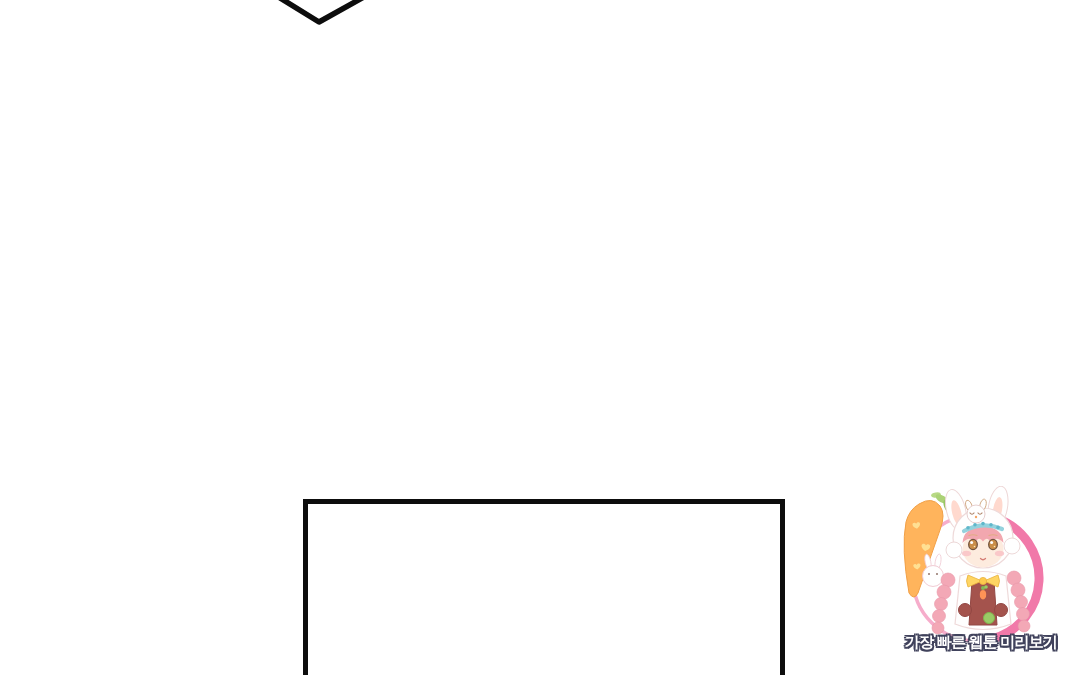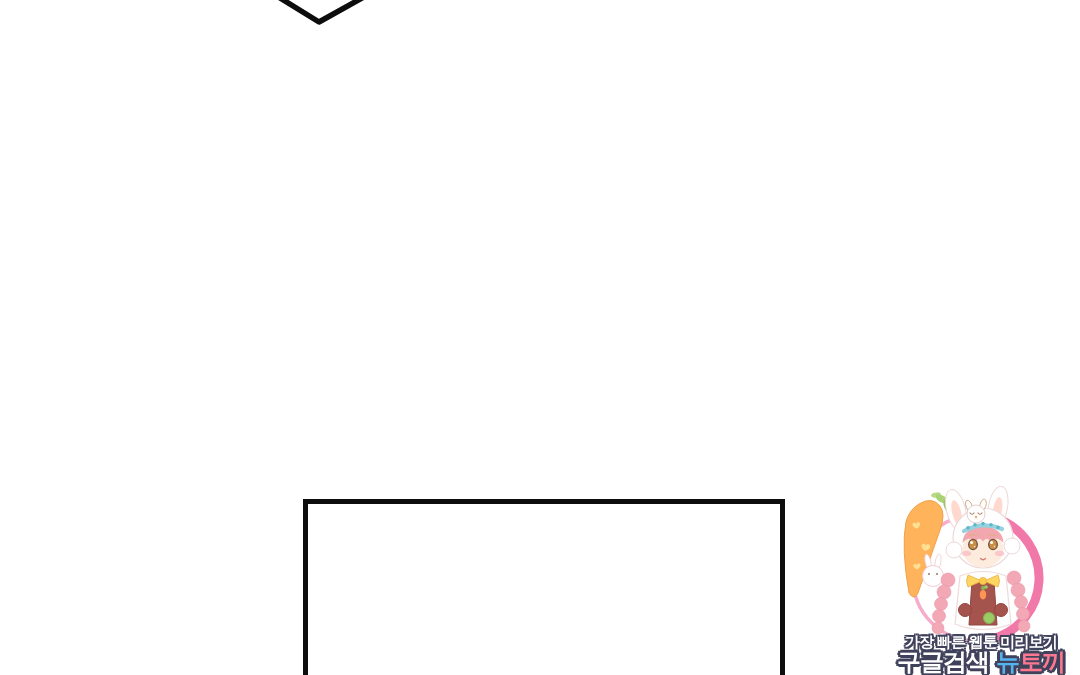--- a/index.html
+++ b/index.html
@@ -169,17 +169,16 @@
           </g>
           <circle cx="77" cy="124" r="6.5" fill="#a04a44" stroke="#8d3e3a" stroke-width="1"></circle>
           <circle cx="113" cy="124" r="6.5" fill="#a04a44" stroke="#8d3e3a" stroke-width="1"></circle>
           <circle cx="101" cy="132" r="5.5" fill="#95c95e" stroke="#7cb046" stroke-width="1"></circle>
         </g>
       </g>
     </svg>
 
     <div class="wm-text">
       <div class="wm-line1">가장 빠른 웹툰 미리보기</div>
-      <div class="wm-line2"><span class="wm-search">구글검색</span><span class="wm-blue">뉴</span><span class="wm-pink">토끼</span></div>
     </div>
   </div>
 
 </div>
 
 </body></html>

